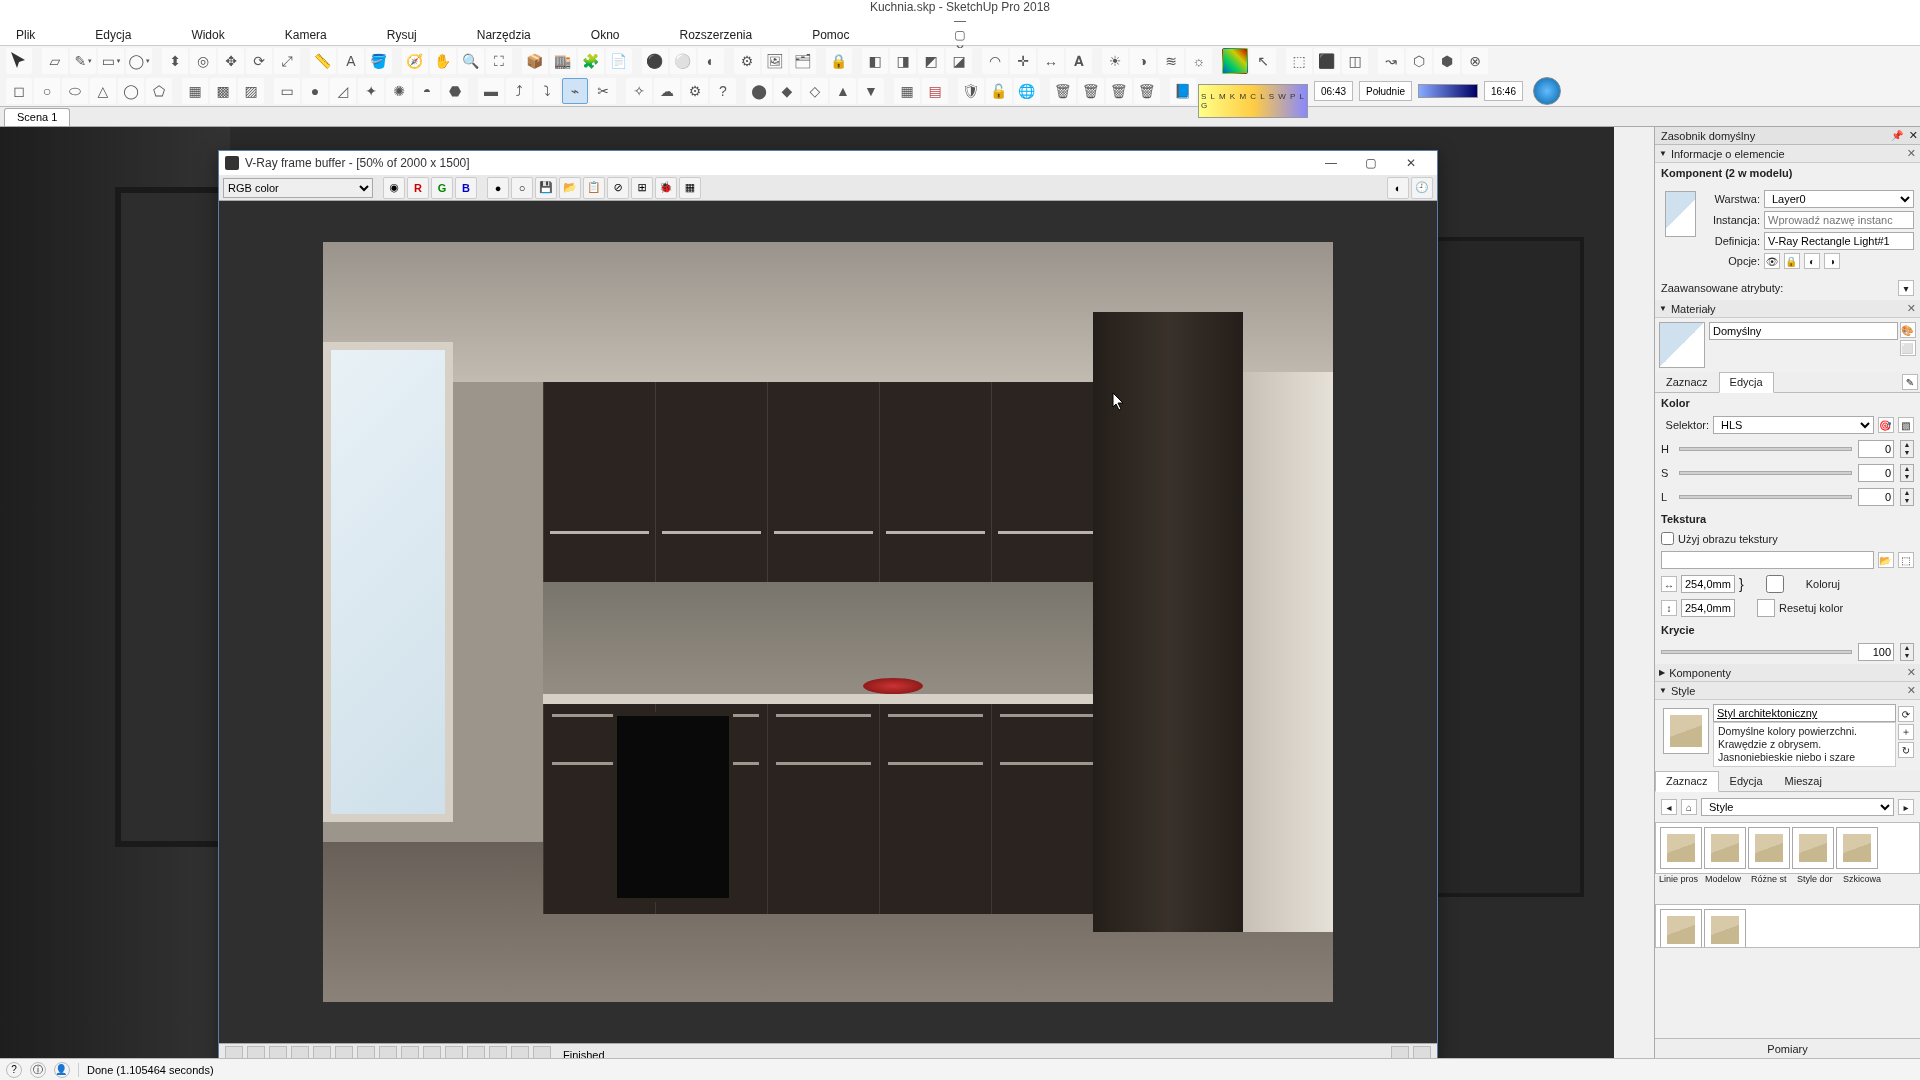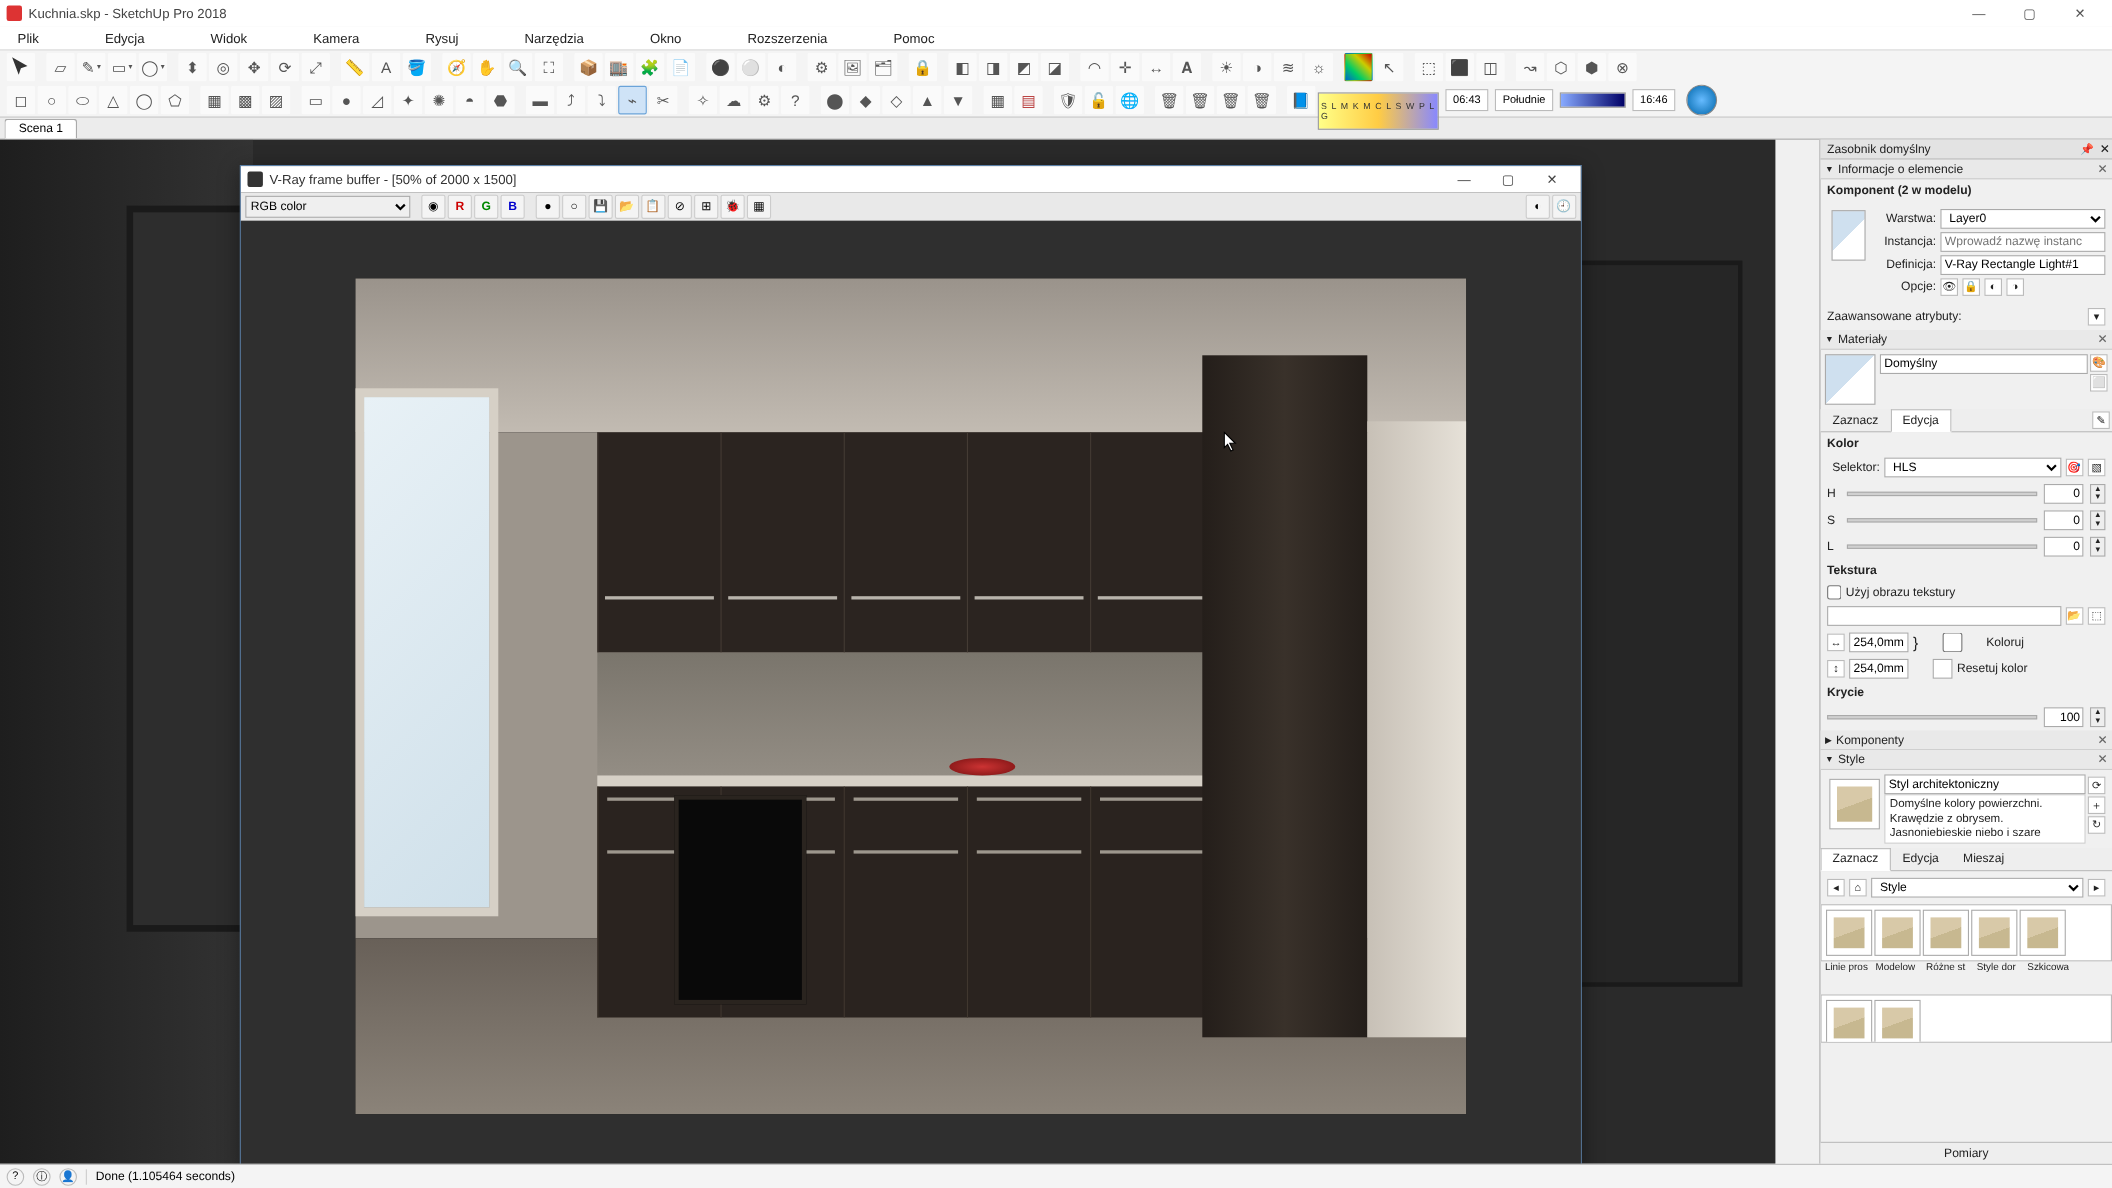--- a/index.html
+++ b/index.html
@@ -1,19 +1,19 @@
 <!DOCTYPE html>
 <html><head>
 <meta charset="utf-8">
 <style>
 * { margin: 0; padding: 0; box-sizing: border-box; font-family: "Segoe UI", Tahoma, sans-serif; }
 html, body { width: 1920px; height: 1080px; overflow: hidden; background: #f0f0f0; }
 
 
-.titlebar { height: 24px; background: #fff; display: flex; align-items: center; padding: 0 6px; font-size: 12px; color: #444; }
+.titlebar { height: 24px; background: #fff; display: flex; align-items: center; padding: 0 6px; font-size: 12px; color: #444; flex-direction: column; }
 .titlebar .app-icon { width: 14px; height: 14px; background: #d33; margin-right: 6px; border-radius: 2px; }
 .titlebar .spacer { flex: 1; }
 .titlebar .win-btn { width: 46px; height: 24px; display: flex; align-items: center; justify-content: center; color: #555; font-size: 12px; }
 
 
 .menubar { height: 22px; background: #fff; display: flex; align-items: center; padding: 0 6px; font-size: 12px; color: #222; border-bottom: 1px solid #ccc; gap: 40px; }
 .menubar .menu-item { padding: 2px 10px; cursor: default; }
 
 
 .toolbars { background: #f4f4f4; border-bottom: 1px solid #bbb; }
@@ -339,20 +339,41 @@
               <div></div>
               <div></div>
               <div></div>
             </div>
           <div class="oven"></div>
           <div class="bowl"></div>
           <div class="tall-cab"></div>
           <div class="doorway"></div>
         </div>
       </div>
+      <div class="vfb-status">
+        <div class="sbtn"></div>
+        <div class="sbtn"></div>
+        <div class="sbtn"></div>
+        <div class="sbtn"></div>
+        <div class="sbtn"></div>
+        <div class="sbtn"></div>
+        <div class="sbtn"></div>
+        <div class="sbtn"></div>
+        <div class="sbtn"></div>
+        <div class="sbtn"></div>
+        <div class="sbtn"></div>
+        <div class="sbtn"></div>
+        <div class="sbtn"></div>
+        <div class="sbtn"></div>
+        <div class="sbtn"></div>
+        <span style="margin-left:8px;">Finished</span>
+        <div class="spacer2"></div>
+        <div class="sbtn"></div>
+        <div class="sbtn"></div>
+      </div>
     </div>
 
     <svg class="cursor-arrow" viewBox="0 0 14 20">
         <path d="M1 1l0 14 3-3 3 6 2-1-3-6 5 0z" fill="#fff" stroke="#000"></path>
       </svg>
   </div>
 
   <div class="tray">
     <div class="tray-title">
       <span>Zasobnik domyślny</span>
@@ -491,21 +512,21 @@
     </div>
 
     <div class="tray-header">
       <span class="arrow">▼</span>
       <span>Style</span>
       <span class="x">✕</span>
     </div>
     <div class="style-desc-box">
       <div class="style-thumb"></div>
       <div style="flex:1;">
-        <input type="text" style="width: 100%; height: 18px; border: 1px solid rgb(170, 170, 170); font-size: 11px; padding: 0px 3px;" value="Styl architektoniczny">
+        <input type="text" style="width: 100%; height: 18px; border: 1px solid rgb(170, 170, 170); font-size: 11px; padding: 0px 3px; text-decoration: underline;" value="Styl architektoniczny">
         <div class="style-desc-text">Domyślne kolory powierzchni. Krawędzie z obrysem. Jasnoniebieskie niebo i szare</div>
       </div>
       <div style="display:flex;flex-direction:column;gap:2px;padding:2px;">
         <span class="mini-icon">⟳</span>
         <span class="mini-icon">＋</span>
         <span class="mini-icon">↻</span>
       </div>
     </div>
     <div class="tabs-mini">
       <div class="active">Zaznacz</div>

